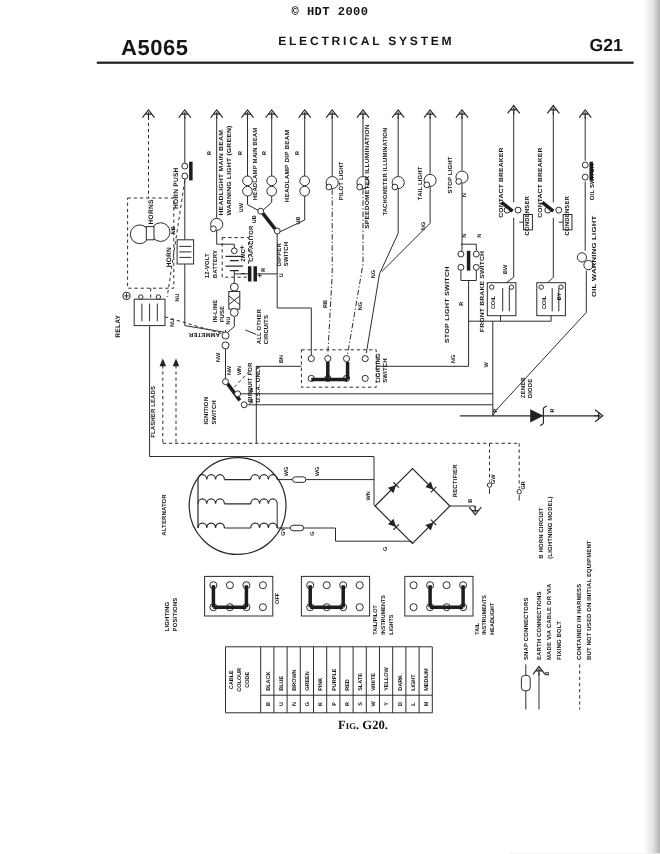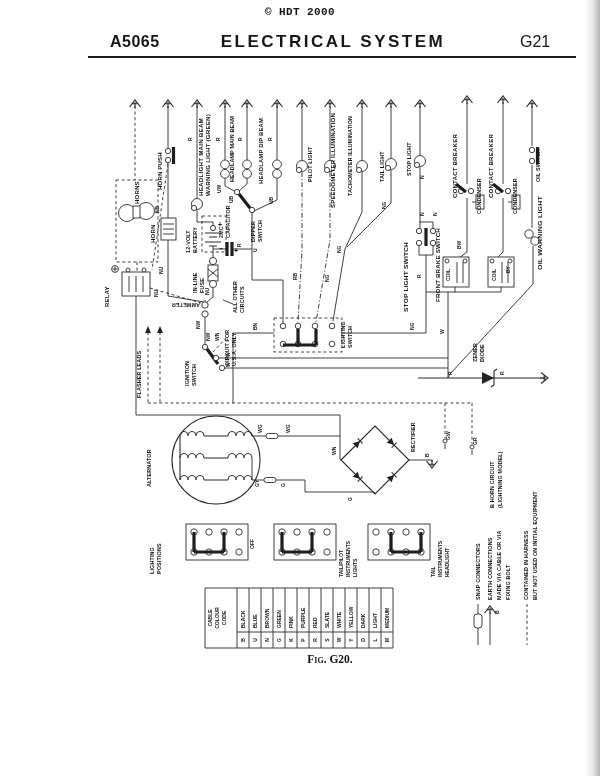--- a/index.html
+++ b/index.html
@@ -1,23 +1,23 @@
 <!DOCTYPE html>
 <html><head>
 <meta charset="utf-8">
 <style>
   html,body{margin:0;padding:0;background:#e8e8e8;}
   .page{position:relative;width:600px;height:776px;background:#ffffff;overflow:hidden;
         font-family:"Liberation Sans",sans-serif;color:#161616;}
   .copyright{position:absolute;top:6px;left:0;right:0;text-align:center;
              font-family:Liberation Mono, monospace;font-weight:700;font-size:11px;letter-spacing:.4px;}
-  .doc-code{position:absolute;top:33px;left:110px;font-size:16px;font-weight:700;letter-spacing:.5px;}
+  .doc-code{position:absolute;top:33px;left:110px;font-size:20px;font-weight:700;letter-spacing:.5px;}
   .page-title{position:absolute;top:32px;left:208px;width:250px;text-align:center;
-              font-size:17px;font-weight:700;letter-spacing:2.5px;}
-  .page-num{position:absolute;top:33px;left:520px;font-size:16px;font-weight:400;}
+              font-size:11px;font-weight:700;letter-spacing:2.5px;}
+  .page-num{position:absolute;top:33px;left:536px;font-size:16px;font-weight:700;}
   .rule{position:absolute;top:56px;left:88px;width:488px;height:2px;background:#1d1d1d;}
   .edge-shadow{position:absolute;top:0;right:0;width:15px;height:776px;
        background:linear-gradient(to right,rgba(0,0,0,0) 0%,rgba(0,0,0,.10) 55%,rgba(0,0,0,.30) 100%);}
   svg{position:absolute;left:0;top:0;}
   svg text{fill:#141414;font-family:"Liberation Sans",sans-serif;font-weight:700;}
   .t6{font-size:6px;letter-spacing:.2px;}
   .t55{font-size:5.4px;letter-spacing:.15px;}
   .t5{font-size:5px;}
   .t7{font-size:7px;}
   .w{stroke:#2a2a2a;stroke-width:.9;fill:none;}

